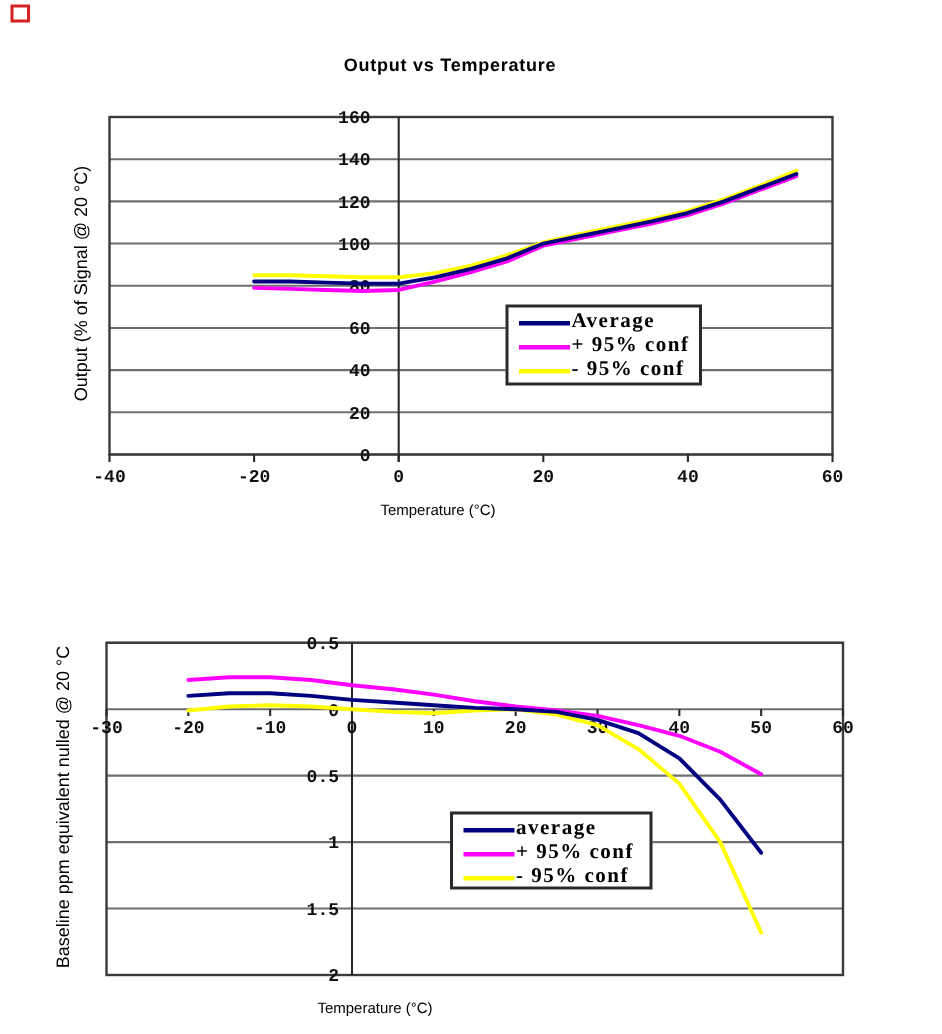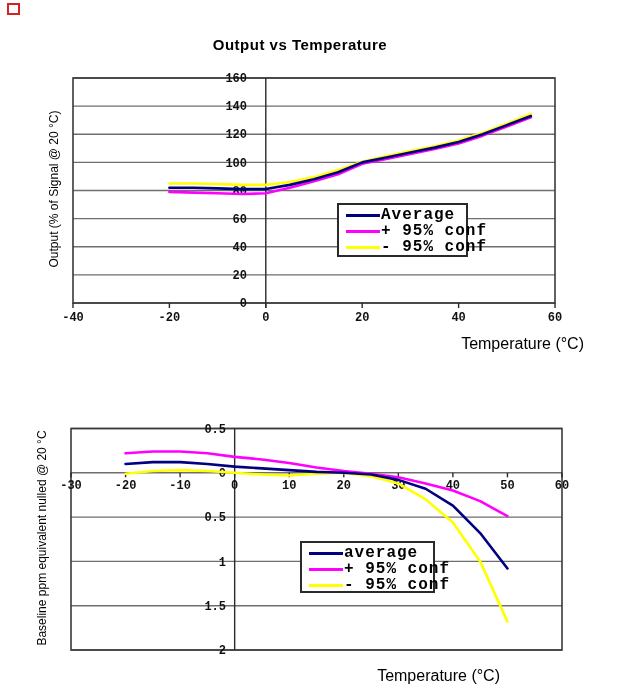--- a/index.html
+++ b/index.html
@@ -3,43 +3,43 @@
 <meta charset="utf-8">
 <style>
   html,body{margin:0;padding:0;background:#fff;}
   .page{position:relative;width:628px;height:689px;background:#ffffff;overflow:hidden;
         font-family:"Liberation Sans",sans-serif;color:#000;}
   .bimg{position:absolute;left:7px;top:3px;width:9px;height:8px;border:2px solid #d42222;background:#fff;}
   .chart{position:absolute;left:0;width:628px;}
   #chart0{top:0;height:375px;}
   #chart1{top:375px;height:314px;}
   .chart svg{position:absolute;left:0;top:0;}
-  .ctitle{position:absolute;text-align:center;font-weight:bold;font-size:15px;letter-spacing:.5px;
+  .ctitle{position:absolute;text-align:center;font-weight:bold;font-size:12px;letter-spacing:.5px;
           font-family:"Liberation Sans",sans-serif;}
   #chart0 .ctitle{left:0;width:600px;top:36px;}
   #chart1 .ctitle{left:0;width:606px;top:19px;}
-  .xtitle{position:absolute;text-align:right;font-size:16px;font-family:"Liberation Sans",sans-serif;}
+  .xtitle{position:absolute;text-align:center;font-size:10px;font-family:"Liberation Sans",sans-serif;}
   #chart0 .xtitle{left:0;width:584px;top:335px;}
   #chart1 .xtitle{left:0;width:500px;top:292px;}
   .ytitle{position:absolute;text-align:center;font-size:12px;transform:rotate(-90deg);
           font-family:"Liberation Sans",sans-serif;}
   #chart0 .ytitle{width:240px;left:-66px;top:182px;}
   #chart1 .ytitle{width:260px;left:-88px;top:156px;}
   .grid{stroke:#6e6e6e;stroke-width:1.4;}
   .border{fill:none;stroke:#3a3a3a;stroke-width:1.6;}
   .axis{stroke:#2a2a2a;stroke-width:1.4;}
   .tick{font-family:"Liberation Mono",monospace;font-weight:bold;font-size:12px;fill:#111;}
   .curve{fill:none;stroke-width:2.6;stroke-linejoin:round;stroke-linecap:round;}
   .legend{position:absolute;background:#fff;border:2px solid #2a2a2a;box-sizing:border-box;
           display:flex;flex-direction:column;justify-content:space-evenly;padding:2px 0;}
   #chart0 .legend{left:337px;top:203px;width:131px;height:54px;}
   #chart1 .legend{left:300px;top:166px;width:135px;height:52px;}
   .lrow{display:flex;align-items:center;height:16px;}
   .lline{width:34px;height:3px;margin-left:7px;flex:none;}
-  .ltext{font-family:Liberation Mono, monospace;font-weight:bold;font-size:16px;
+  .ltext{font-family:Liberation Serif, serif;font-weight:bold;font-size:14px;
          letter-spacing:1px;white-space:pre;margin-left:1px;}
 </style>
 </head>
 <body>
 
 <div class="page">
   <div class="bimg"></div>
 
   <section class="chart" id="chart0">
     <div class="ctitle">Output vs Temperature</div>

